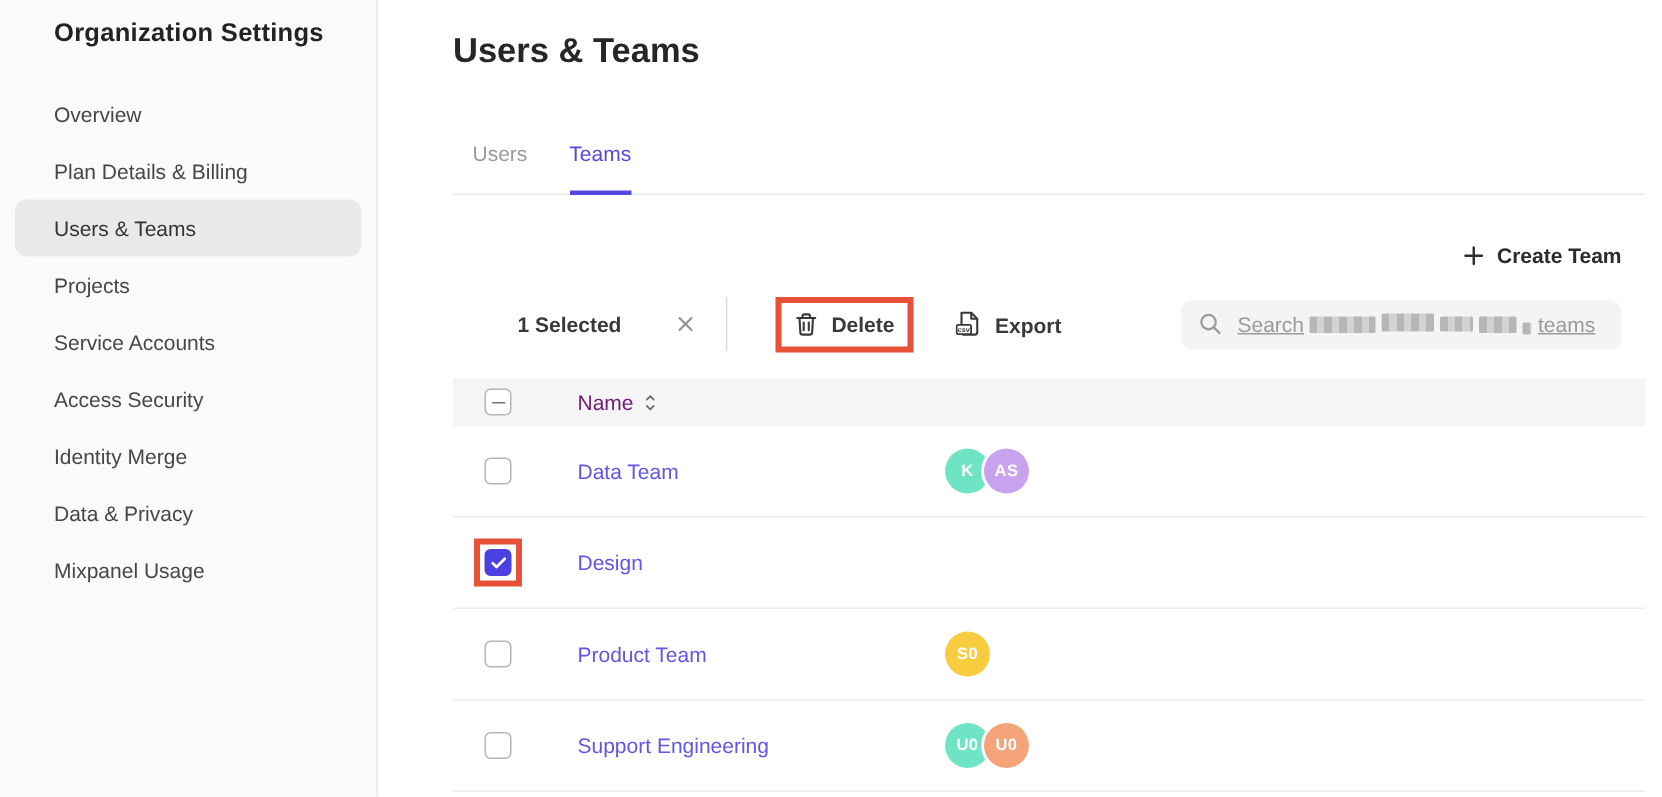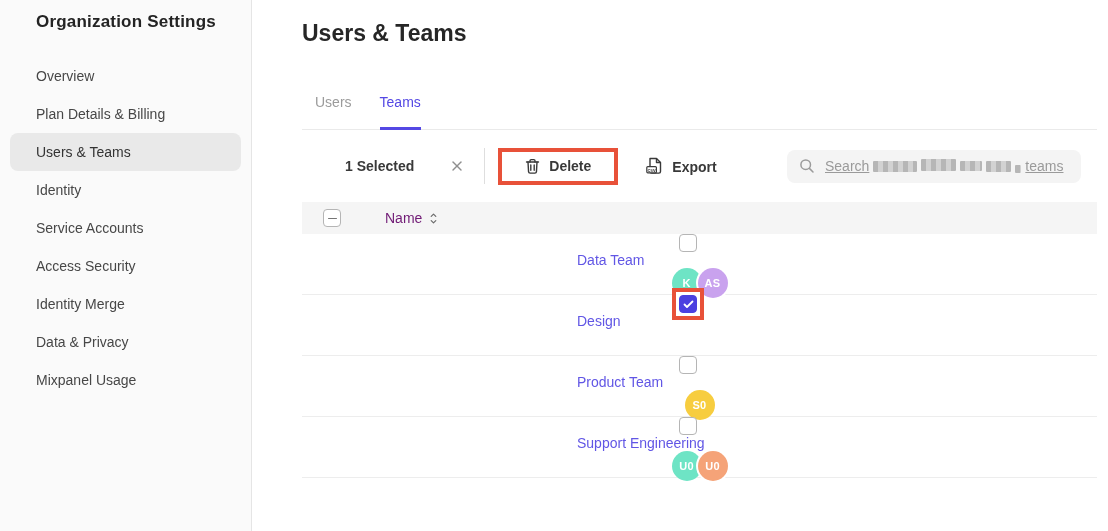--- a/index.html
+++ b/index.html
@@ -47,21 +47,21 @@
   .create-btn { display:flex; align-items:center; gap:9px; font-size:14px; font-weight:600; color:#2c2c2c; cursor:pointer; }
 
   .toolbar { display:flex; align-items:center; margin:14px 27px 0 50px; height:44px; }
   .selected-wrap { display:flex; align-items:center; margin-left:43px;gap:28px; }
   .selected-label { font-size:14px; font-weight:600; color:#393939; }
   .clear-x { margin-left:9px; display:flex; cursor:pointer; }
   .v-divider { width:1px; height:36px; background:#dedede; margin-left:21px; }
 
   .annotation-box {
     border:4px solid #e85139; background:#fff;
-    display:flex; align-items:center; padding:6px 23px; margin-left:13px;
+    display:flex; align-items:center; padding:6px 9px; margin-left:32px;
   }
   .tool-btn { display:flex; align-items:center; gap:9px; font-size:14px; font-weight:600; color:#393939; cursor:pointer; white-space:nowrap; }
   .export-btn { margin-left:28px;align-items:flex-end; }
 
   .search {
     margin-left:auto; width:294px; height:33px; background:#f4f4f4;
     border-radius:8px; display:flex; align-items:center; padding:0 12px;
     cursor:text;
   }
   .search-ph { margin-left:10px; font-size:14px; color:#9a9a9a; display:flex; align-items:center; gap:4px; white-space:nowrap;text-decoration:underline; }
@@ -78,21 +78,21 @@
     display:flex; align-items:center; height:32px; background:#f5f5f5;
     margin:0 11px 0 50px;
   }
   .col-check { width:83px; padding-left:21px; display:flex; align-items:center; flex-shrink:0; }
   .col-name { width:245px; flex-shrink:0; font-size:14px; }
   .col-avatars { flex:1; display:flex; align-items:center; }
   .name-header { display:flex; align-items:center; gap:7px; color:#701a75; font-weight:500; }
 
   .row {
     display:flex; align-items:center; height:61px;
-    margin:0 11px 0 50px; border-bottom:1px solid #ededed;flex-direction:column;
+    margin:0 11px 0 50px; border-bottom:1px solid #ededed;
   }
 
   .checkbox {
     width:18px; height:18px; border:1.5px solid #b5b5b5; border-radius:4px;
     background:#fff; display:flex; align-items:center; justify-content:center;
     cursor:pointer; flex-shrink:0;
   }
   .checkbox .check-mark { display:none; }
   .checkbox .dash { display:none; width:9px; height:1.6px; background:#757575; border-radius:1px; }
   .checkbox.checked { background:#4b40e0; border-color:#4b40e0; }
@@ -123,21 +123,21 @@
       <div class="nav-item">
     <span>Overview</span>
   </div>
       <div class="nav-item">
     <span>Plan Details &amp; Billing</span>
   </div>
       <div class="nav-item active">
     <span>Users &amp; Teams</span>
   </div>
       <div class="nav-item">
-    <span>Identity</span>
+    <span>Projects</span>
   </div>
       <div class="nav-item">
     <span>Service Accounts</span>
   </div>
       <div class="nav-item">
     <span>Access Security</span>
   </div>
       <div class="nav-item">
     <span>Identity Merge</span>
   </div>
@@ -151,20 +151,31 @@
 </div>
 
 <div class="main">
   <h1 class="page-title">Users &amp; Teams</h1>
 
   <div class="tabs">
       <div class="tab">Users</div>
       <div class="tab active">Teams</div>
     </div>
 
+  <div class="create-row">
+    <div class="create-btn">
+      <span style="display:flex;">
+        <svg width="13" height="13" viewBox="0 0 13 13" fill="none" stroke="#2c2c2c" stroke-width="1.6" stroke-linecap="round">
+            <path d="M6.5 1 V12"></path>
+            <path d="M1 6.5 H12"></path>
+          </svg>
+      </span>
+      <span>Create Team</span>
+    </div>
+  </div>
 
   <div class="toolbar">
     <div class="selected-wrap">
       <span class="selected-label">1 Selected</span>
       <span class="clear-x">
         <svg width="12" height="12" viewBox="0 0 12 12" fill="none" stroke="#8f8f8f" stroke-width="1.4" stroke-linecap="round">
             <path d="M2 2 L10 10"></path>
             <path d="M10 2 L2 10"></path>
           </svg>
       </span>

